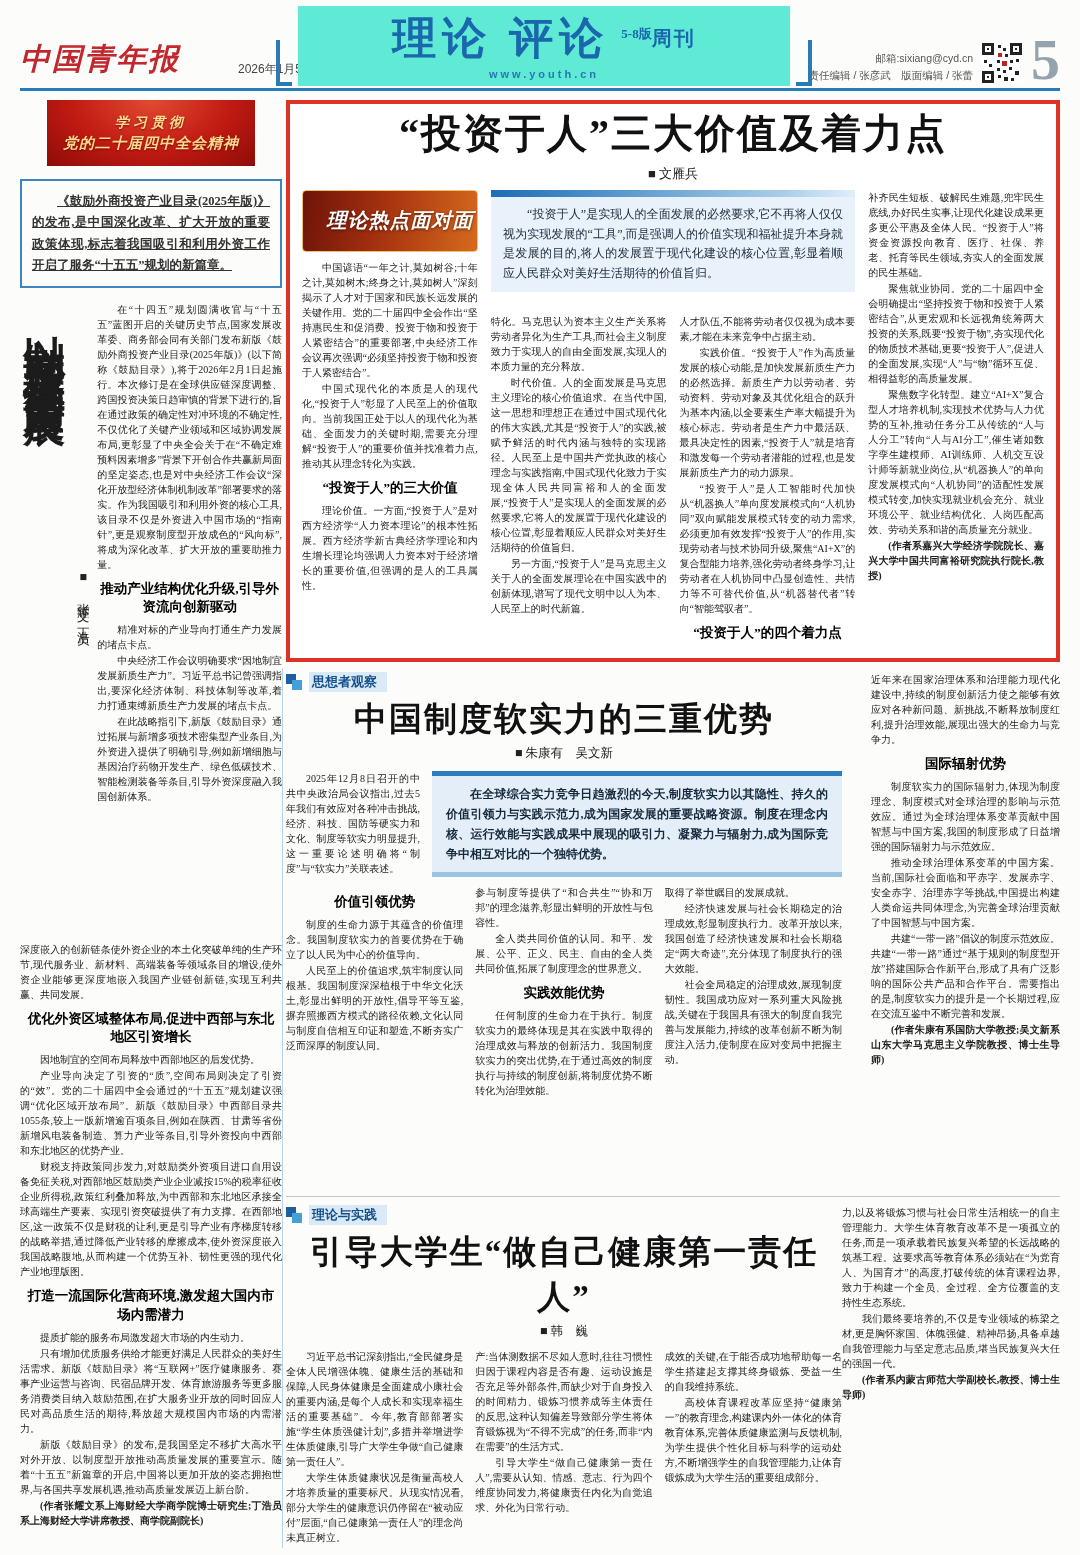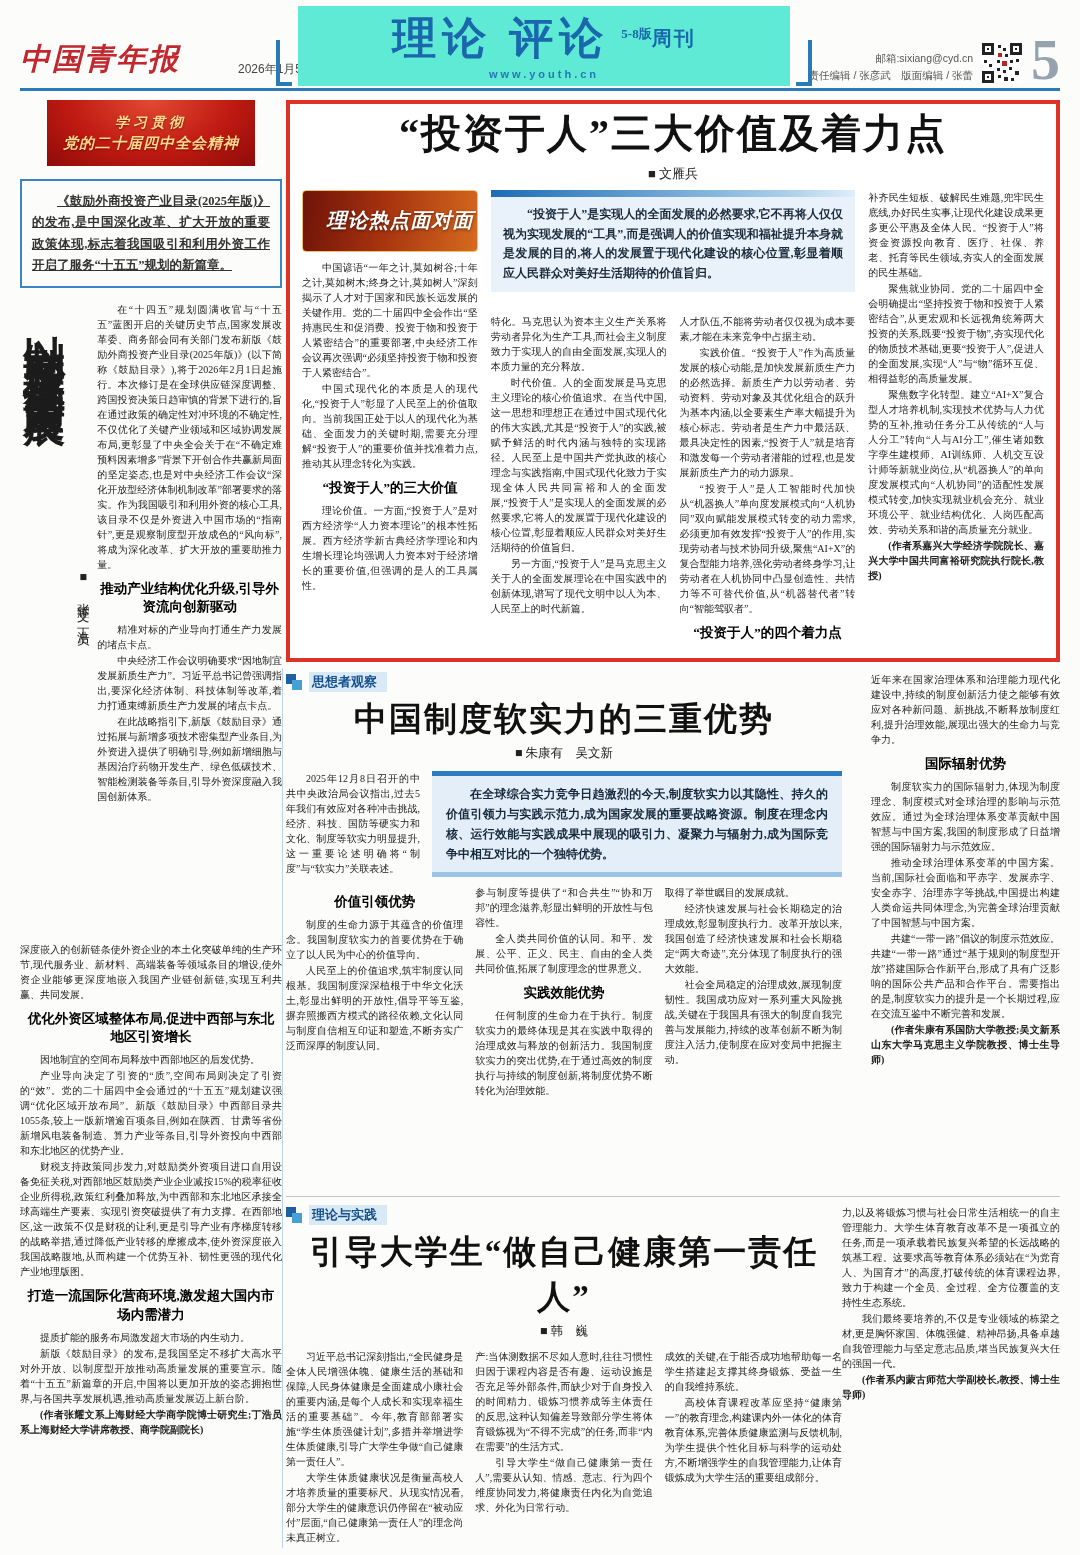--- a/index.html
+++ b/index.html
@@ -51,21 +51,21 @@
   
   .featured { position:absolute; left:286px; top:100px; width:774px; height:562px; border:4px solid #de3226; background:#fff; padding:8px 12px 4px; }
   .f-title { text-align:center; font-size:40px; font-weight:bold; letter-spacing:2px; color:#111; line-height:1.12; }
   .f-byline { text-align:center; font-size:13px; margin:8px 0 7px; color:#222; }
   .f-body { position:relative; display:flex; gap:13px; height:460px; overflow:hidden; }
   .f-col { flex:1 1 0; min-width:0; }
   .f-col.pad { padding-top:124px; }
   .f-logo { height:62px; margin-bottom:8px; background:linear-gradient(100deg,#6e1309 0%,#a5310f 45%,#d66a1e 100%); border:1px solid #f0c06a; border-radius:4px; display:flex; align-items:center; justify-content:center; color:#fff; font-size:20px; font-weight:bold; font-style:italic; letter-spacing:1px; text-shadow:0 1px 3px rgba(0,0,0,.55);padding-left:20px; }
   .f-intro { position:absolute; left:189px; top:0; width:364px; background:#e9f2fb; padding-bottom:6px; }
   .f-intro-bar { height:7px; background:linear-gradient(90deg,#1c6db6,#a8cde9 80%,#dfeefa); }
-  .f-intro-text { padding:8px 12px 2px; font-size:12px; font-weight:bold; line-height:1.65; text-indent:2em; text-align:justify; color:#1b2a3a; }
+  .f-intro-text { padding:8px 12px 2px; font-size:12px; font-weight:normal; line-height:1.65; text-indent:2em; text-align:justify; color:#1b2a3a; }
 
   
   .badge-row { display:flex; align-items:center; gap:7px; margin-bottom:5px; }
   .badge-ic { position:relative; width:16px; height:16px; flex:0 0 16px; }
   .badge-ic i { position:absolute; display:block; width:10px; height:10px; }
   .badge-ic .s1 { left:0; top:0; background:#1d5fa0; }
   .badge-ic .s2 { left:6px; top:6px; background:#45a0d6; }
   .badge-label { font-size:13px; font-weight:bold; color:#14508c; background:#d9e9f6; padding:1px 10px 1px 3px; }
 
   
@@ -165,20 +165,21 @@
           </div>
       </div>
       <div class="lr-bottom">
           <p class="bp nc">深度嵌入的创新链条使外资企业的本土化突破单纯的生产环节,现代服务业、新材料、高端装备等领域条目的增设,使外资企业能够更深度地嵌入我国产业链创新链,实现互利共赢、共同发展。</p>
           <div class="csub">优化外资区域整体布局,促进中西部与东北地区引资增长</div>
           <p class="bp lead">因地制宜的空间布局释放中西部地区的后发优势。</p>
           <p class="bp">产业导向决定了引资的“质”,空间布局则决定了引资的“效”。党的二十届四中全会通过的“十五五”规划建议强调“优化区域开放布局”。新版《鼓励目录》中西部目录共1055条,较上一版新增逾百项条目,例如在陕西、甘肃等省份新增风电装备制造、算力产业等条目,引导外资投向中西部和东北地区的优势产业。</p>
           <p class="bp">财税支持政策同步发力,对鼓励类外资项目进口自用设备免征关税,对西部地区鼓励类产业企业减按15%的税率征收企业所得税,政策红利叠加释放,为中西部和东北地区承接全球高端生产要素、实现引资突破提供了有力支撑。在西部地区,这一政策不仅是财税的让利,更是引导产业有序梯度转移的战略举措,通过降低产业转移的摩擦成本,使外资深度嵌入我国战略腹地,从而构建一个优势互补、韧性更强的现代化产业地理版图。</p>
           <div class="csub">打造一流国际化营商环境,激发超大国内市场内需潜力</div>
           <p class="bp lead">提质扩能的服务布局激发超大市场的内生动力。</p>
+          <p class="bp">只有增加优质服务供给才能更好满足人民群众的美好生活需求。新版《鼓励目录》将“互联网+”医疗健康服务、赛事产业运营与咨询、民宿品牌开发、体育旅游服务等更多服务消费类目纳入鼓励范围,在扩大服务业开放的同时回应人民对高品质生活的期待,释放超大规模国内市场的内需潜力。</p>
           <p class="bp">新版《鼓励目录》的发布,是我国坚定不移扩大高水平对外开放、以制度型开放推动高质量发展的重要宣示。随着“十五五”新篇章的开启,中国将以更加开放的姿态拥抱世界,与各国共享发展机遇,推动高质量发展迈上新台阶。</p>
           <p class="bp credit">(作者张耀文系上海财经大学商学院博士研究生;丁浩员系上海财经大学讲席教授、商学院副院长)</p>
         </div>
     </article>
   </aside>
   <div class="vdiv"></div>
 
   <article class="featured">
     <h1 class="f-title">“投资于人”三大价值及着力点</h1>
     <div class="f-byline">■ 文雁兵</div>

